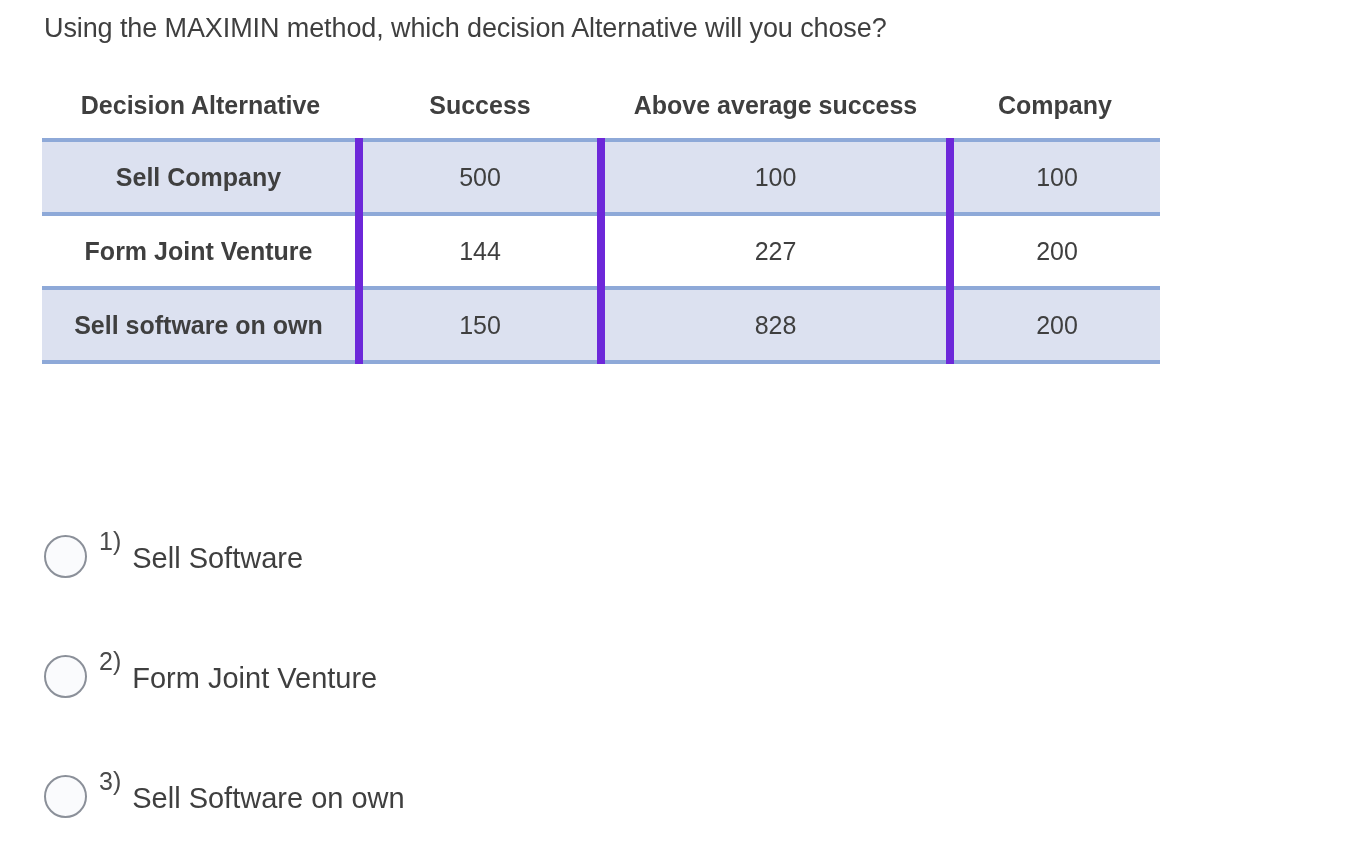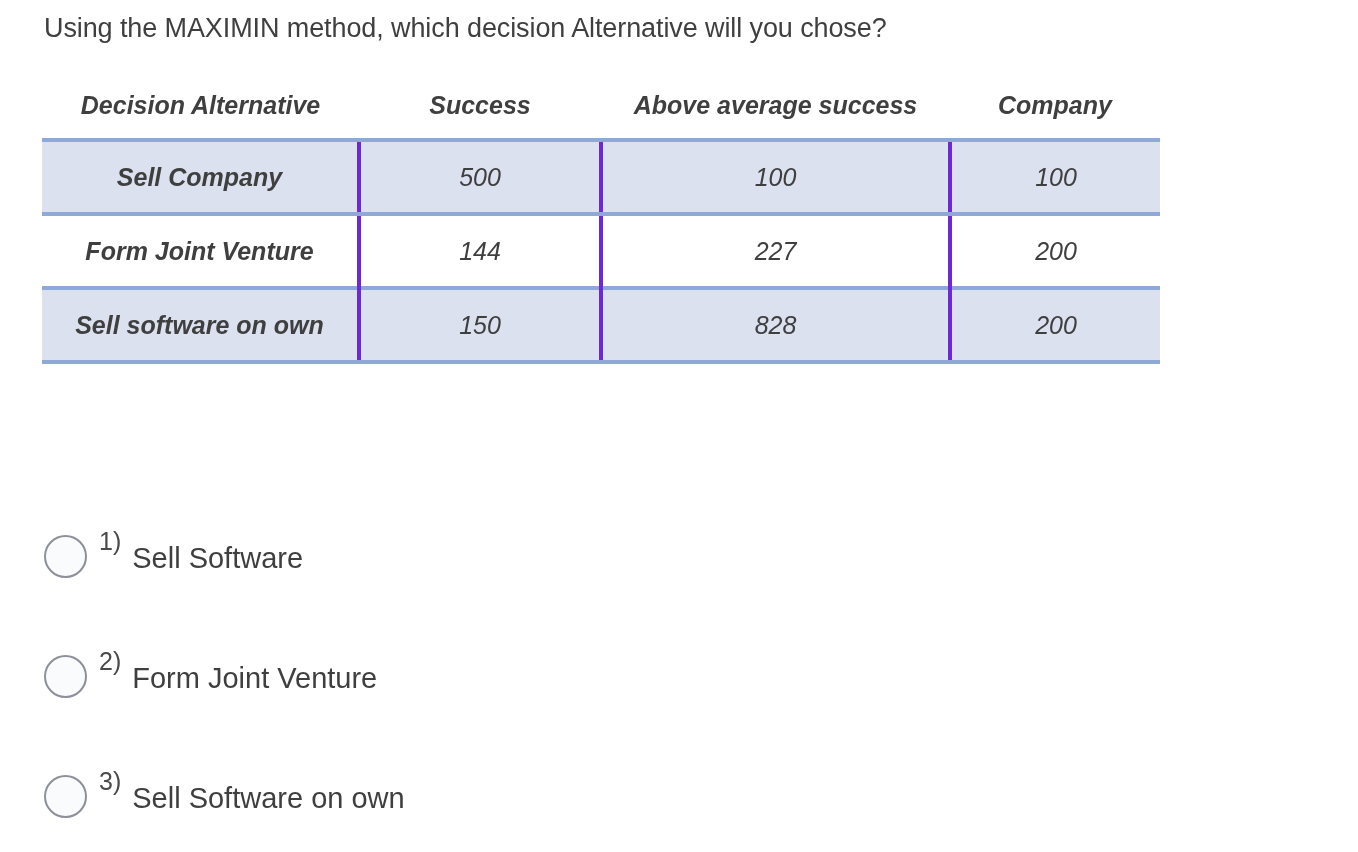--- a/index.html
+++ b/index.html
@@ -31,21 +31,20 @@
   }
 
   
   #decision-table {
     position: absolute;
     left: 42px;
     top: 76px;
     width: 1118px;
     border-collapse: collapse;
     table-layout: fixed;
-    font-style: italic;
   }
   #decision-table col.c-label  { width: 317px; }
   #decision-table col.c-succ   { width: 242px; }
   #decision-table col.c-above  { width: 349px; }
   #decision-table col.c-fail   { width: 210px; }
 
   #decision-table th {
     font-size: 25px;
     font-weight: bold;
     color: #3f3f3f;
@@ -56,21 +55,21 @@
     border: none;
     background: transparent;
   }
   #decision-table td {
     font-size: 25px;
     color: #3f3f3f;
     text-align: center;
     vertical-align: middle;
     line-height: 46px;
     padding: 12px 10px;
-    border-left: 4px solid #6d28d9;
+    border-left: 8px solid #6d28d9;
     border-right: 0;
   }
   #decision-table td:first-child {
     border-left: 0;
     font-weight: bold;
   }
   
   #decision-table tr.shaded td {
     background: #dce1f0;
     border-top: 4px solid #8ea9d8;

